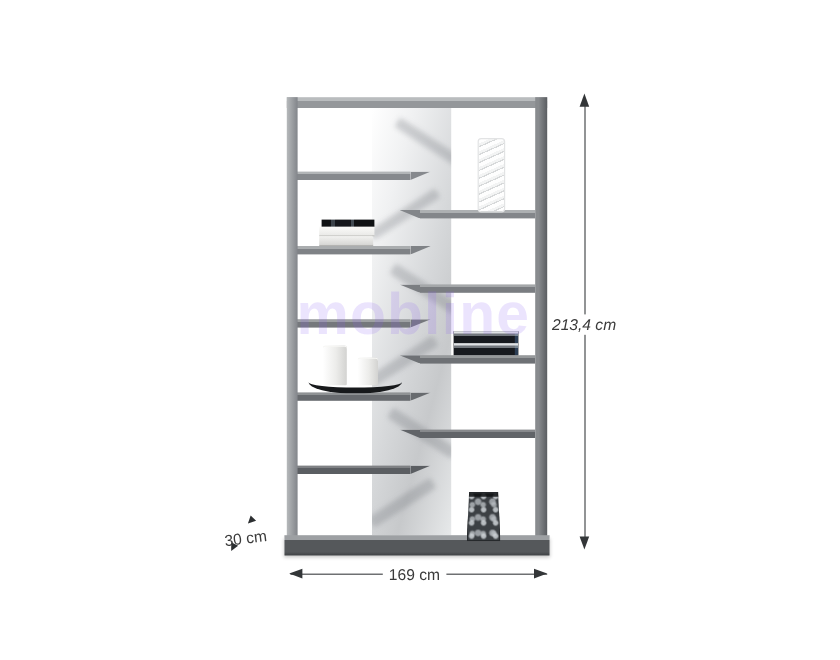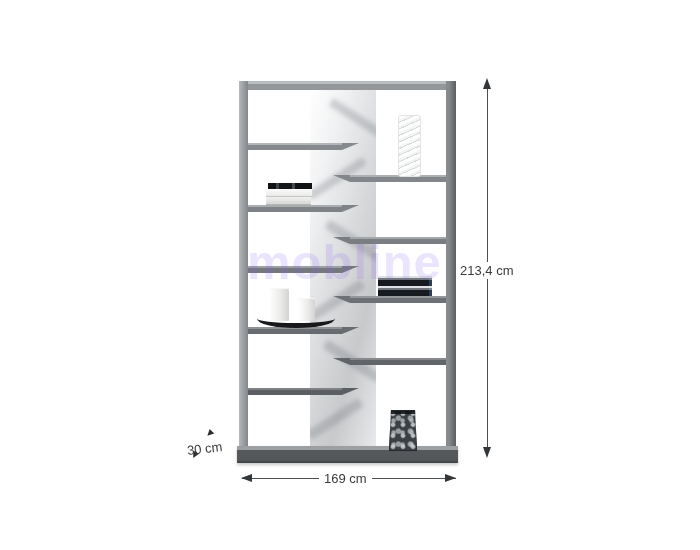--- a/index.html
+++ b/index.html
@@ -63,21 +63,21 @@
 
   
   .dim { color:#3a3a3a; font-size:13px; z-index:6; }
   .v-line { left:487px; top:86px; width:1px; height:364px; background:#4b4e50; z-index:5; }
   .h-line { left:242px; top:478px; width:214px; height:1px; background:#4b4e50; z-index:5; }
   .arr { width:0; height:0; z-index:6; }
   .arr-up    { left:483px; top:78px;  border-left:4px solid transparent; border-right:4px solid transparent; border-bottom:11px solid #333638; }
   .arr-down  { left:483px; top:447px; border-left:4px solid transparent; border-right:4px solid transparent; border-top:11px solid #333638; }
   .arr-left  { left:241px; top:474px; border-top:4px solid transparent; border-bottom:4px solid transparent; border-right:11px solid #333638; }
   .arr-right { left:445px; top:474px; border-top:4px solid transparent; border-bottom:4px solid transparent; border-left:11px solid #333638; }
-  .v-label { left:458px; top:262px; background:#ffffff; padding:1px 2px; }
+  .v-label { left:458px; top:262px; background:#ffffff; padding:1px 2px;font-style:italic; }
   .h-label { left:319px; top:470px; background:#ffffff; padding:1px 5px; }
   .d-label { left:187px; top:441px; transform:rotate(-7deg); }
   .depth-arrow { position:absolute; font-size:11px; color:#2c2f31; line-height:1; z-index:6; }
   .da-top    { left:204px; top:428px; transform:rotate(225deg); }
   .da-bottom { left:189px; top:450px; transform:rotate(207deg); }
 
   
   .watermark { left:247px; top:234px; z-index:10; font-size:49px; font-weight:bold;
                letter-spacing:1px; color:#8b5cf6; opacity:0.16; filter:blur(0.6px);
                pointer-events:none; }

